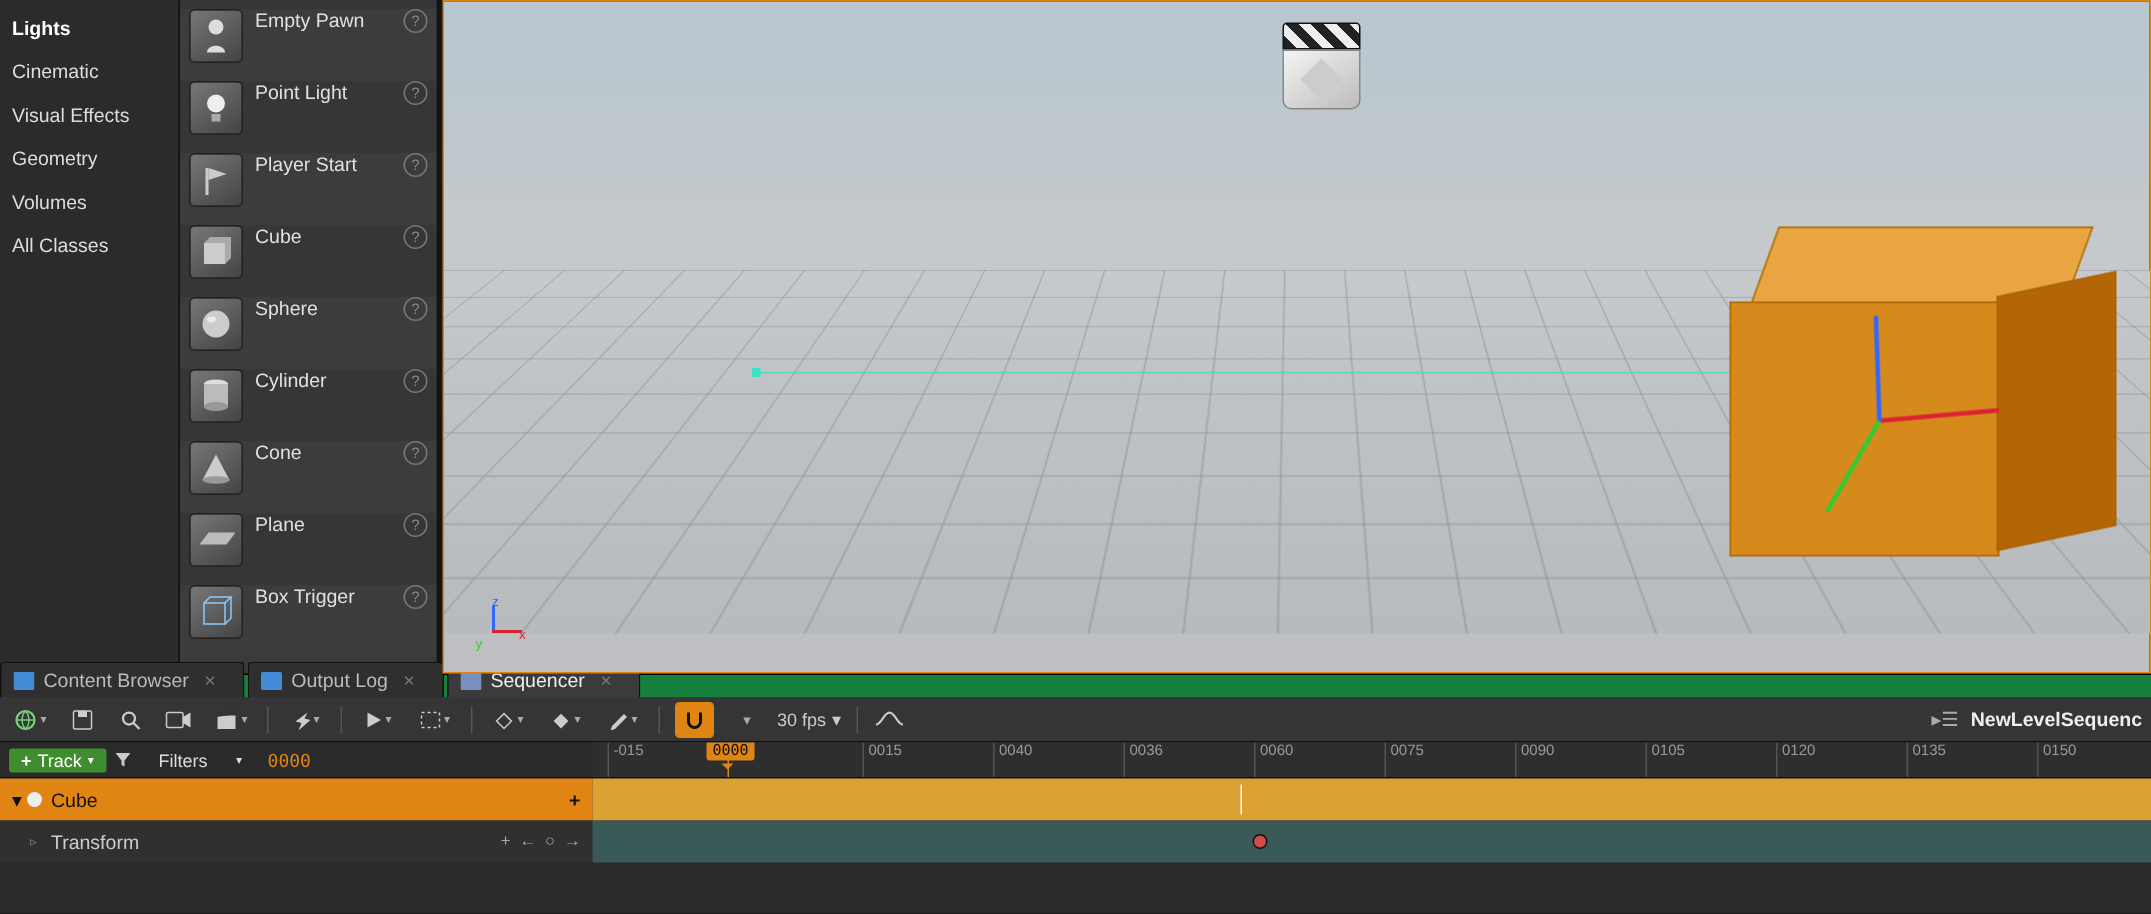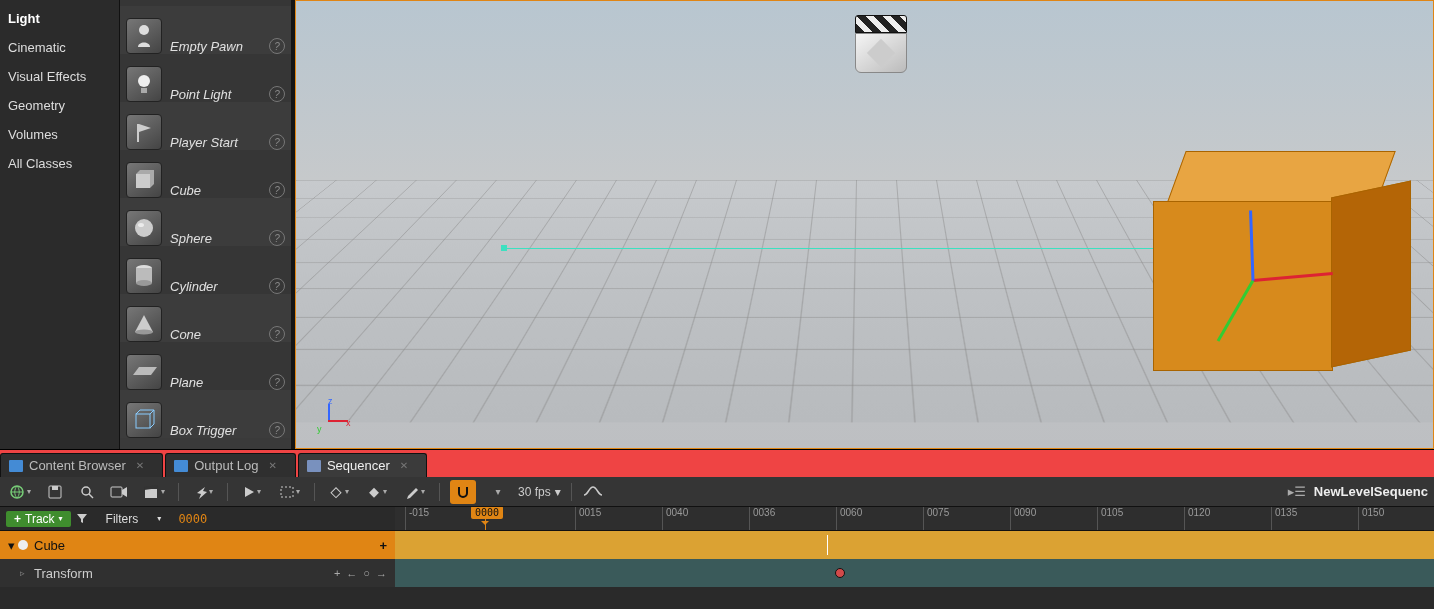--- a/index.html
+++ b/index.html
@@ -3,21 +3,21 @@
 <meta charset="utf-8">
 <style>
   * { box-sizing: border-box; margin: 0; padding: 0; font-family: "Segoe UI", Arial, sans-serif; }
   body { background:#1a1a1a; color:#ccc; width:1434px; height:609px; overflow:hidden; font-size:13px; }
   .app { display:flex; flex-direction:column; width:100%; height:100%; }
   .upper { display:flex; height:449px; }
   .sidebar-cats { width:120px; background:#2b2b2b; border-right:1px solid #111; padding:4px 0; overflow:hidden;}
   .sidebar-cats .cat { padding:7px 8px; color:#ddd; cursor:pointer; font-size:13px;}
   .sidebar-cats .cat.active { font-weight:bold; color:#fff; }
   .place-list { width:175px; background:#3a3a3a; border-right:4px solid #141414; overflow:hidden;}
-  .place-item { display:flex; align-items:flex-end; height:48px; padding:0 6px; gap:8px; position:relative; cursor:grab;font-style:italic;}
+  .place-item { display:flex; align-items:flex-start; height:48px; padding:0 6px; gap:8px; position:relative; cursor:grab;}
   .place-item:nth-child(odd){ background:#363636; }
   .place-item:nth-child(even){ background:#3c3c3c; }
   .place-thumb { width:36px; height:36px; background:linear-gradient(145deg,#777,#444); border:1px solid #222; border-radius:4px; display:flex; align-items:center; justify-content:center; color:#ddd;}
   .place-label { flex:1; color:#e0e0e0; }
   .place-info { width:16px; height:16px; border:1px solid #777; border-radius:50%; color:#888; font-size:10px; display:flex; align-items:center; justify-content:center;}
   .viewport { flex:1; position:relative; border:1px solid #e08514; background:linear-gradient(to bottom, #b8c6d0 0%, #c6c9cb 40%, #bdbfc2 100%); overflow:hidden;}
   .grid-floor { position:absolute; left:0; right:0; top:40%; bottom:0; background:
     repeating-linear-gradient(to right, rgba(140,140,140,.5) 0 1px, transparent 1px 40px),
     repeating-linear-gradient(to bottom, rgba(140,140,140,.5) 0 1px, transparent 1px 30px),
     linear-gradient(to bottom, #c7cacd, #b8bbbe);
@@ -40,21 +40,21 @@
   .gizmo .ax-y{ width:70px; background:#3c3; transform:rotate(120deg);}
   .gizmo .ax-z{ width:70px; background:#36f; transform:rotate(-92deg);}
   .mini-axis { position:absolute; left:18px; bottom:10px; width:40px; height:40px;}
   .mini-axis span{ position:absolute; font-size:9px;}
   .mini-axis .mz{ color:#36f; left:14px; top:-2px;}
   .mini-axis .mx{ color:#d23; left:32px; top:20px;}
   .mini-axis .my{ color:#3c3; left:3px; top:26px;}
   .mini-axis::before{content:""; position:absolute; left:14px; top:6px; width:2px; height:18px; background:#36f;}
   .mini-axis::after{content:""; position:absolute; left:14px; top:22px; width:20px; height:2px; background:#d23;}
   .bottom { height:160px; display:flex; flex-direction:column; background:#2a2a2a;}
-  .tabs { display:flex; background:#ef4444; height:28px; border-top:1px solid #000; align-items:flex-end;}
+  .tabs { display:flex; background:#15803d; height:16px; border-top:1px solid #000; align-items:flex-end;}
   .tab { display:flex; align-items:center; gap:6px; padding:0 18px 0 8px; height:24px; background:#2f2f2f; margin-right:2px; border-radius:3px 3px 0 0; color:#bbb; cursor:pointer; border:1px solid #111; border-bottom:none;}
   .tab.active{ background:#3b3b3b; color:#eee;}
   .tab .tab-icon { width:14px; height:12px; display:inline-block;}
   .tab-close{ font-size:10px; color:#777; margin-left:4px;}
   .seq-toolbar { display:flex; align-items:center; height:30px; background:#353535; border-bottom:1px solid #111; padding:0 6px; gap:10px;}
   .tbtn { width:22px; height:22px; display:flex; align-items:center; justify-content:center; color:#ccc; cursor:pointer; border-radius:2px;}
   .tbtn.oval{ width:28px;}
   .tbtn.snap{ background:#e08514; color:#111; width:26px; height:24px; border-radius:3px;}
   .tbtn .dd{ font-size:8px; margin-left:2px; color:#aaa;}
   .fps { font-size:12px; color:#ccc; display:flex; align-items:center; gap:4px; cursor:pointer;}
@@ -89,21 +89,21 @@
   svg{ display:block;}
 </style>
 </head>
 <body>
 
 <div class="app">
   <div class="upper">
 
     <div class="sidebar-cats">
 
-    <div class="cat active">Light</div>
+    <div class="cat active">Lights</div>
         <div class="cat">Cinematic</div>
         <div class="cat">Visual Effects</div>
         <div class="cat">Geometry</div>
         <div class="cat">Volumes</div>
         <div class="cat">All Classes</div>
       </div>
 
     <div class="place-list">
 
     <div class="place-item" style="margin-top: -42px;"></div>

